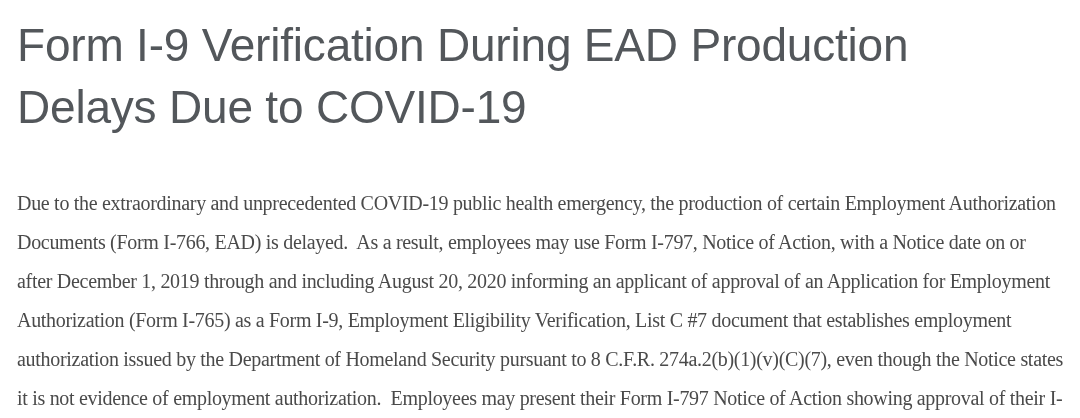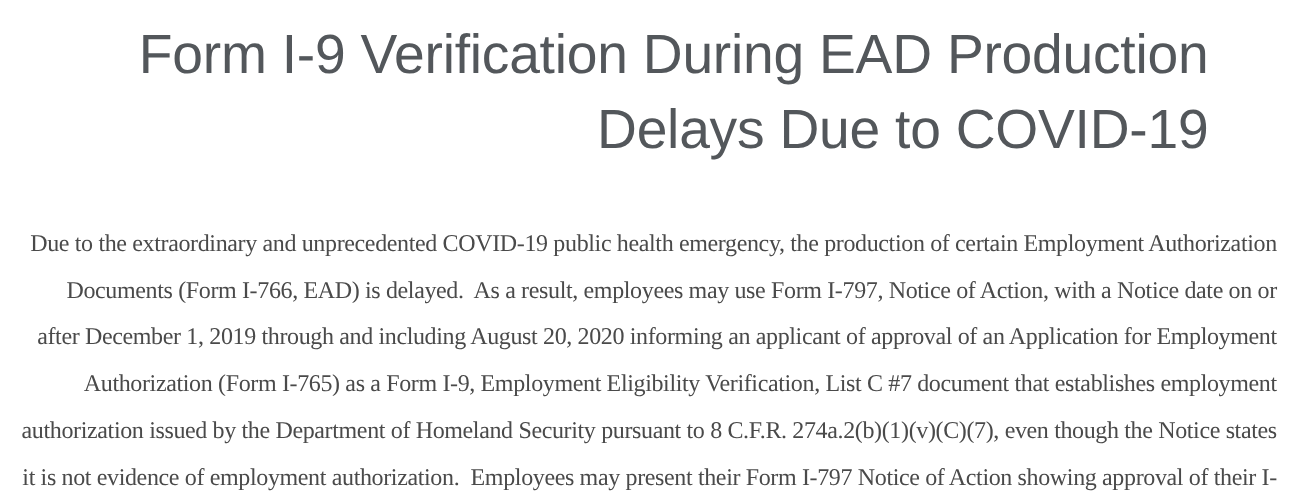--- a/index.html
+++ b/index.html
@@ -10,21 +10,20 @@
     width: 1080px;
     height: 418px;
     overflow: hidden;
     font-family: "Liberation Sans", sans-serif;
   }
   .page {
     width: 1080px;
     height: 401px;
     background: #ffffff;
     padding: 14px 16px 0 17px;
-    text-align: right;
   }
   .page-title {
     margin: 0 0 46px 0;
     max-width: 990px;
     font-family: "Liberation Sans", sans-serif;
     font-weight: 300;
     font-size: 46px;
     line-height: 62px;
     letter-spacing: -0.2px;
     color: #53575b;

